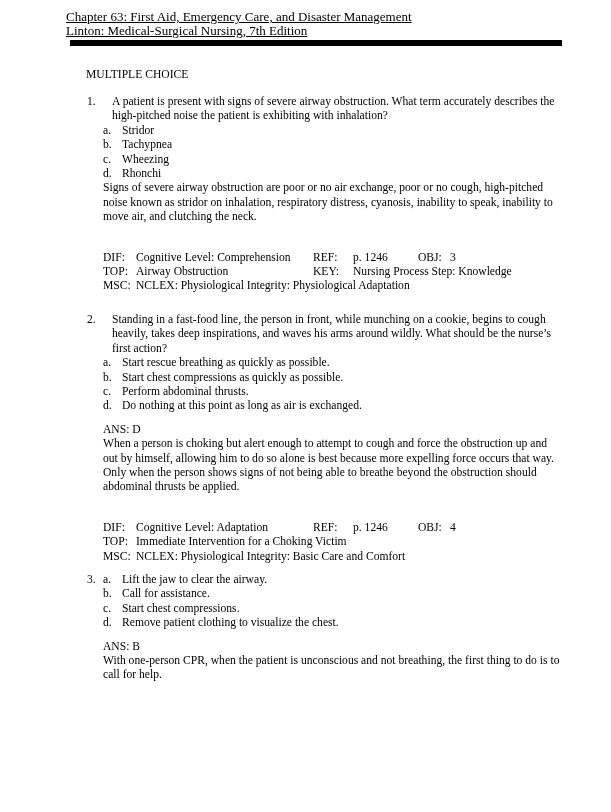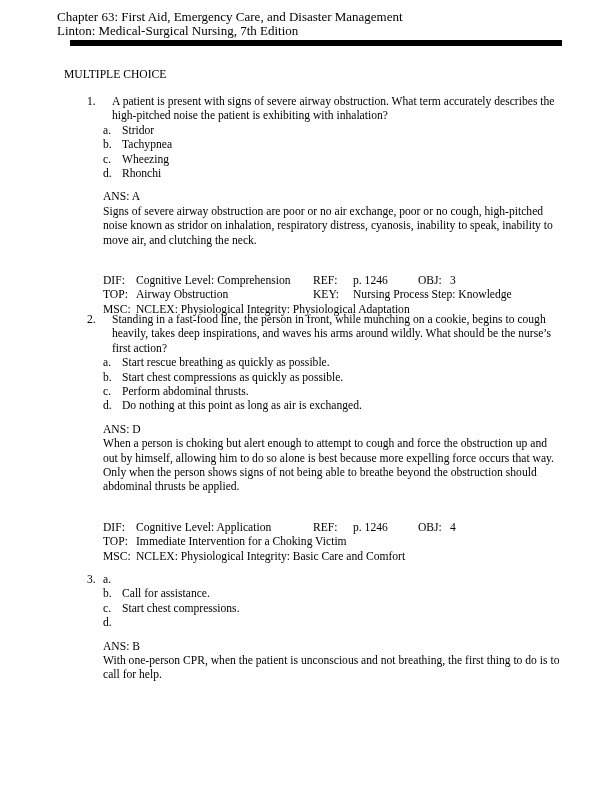--- a/index.html
+++ b/index.html
@@ -1,22 +1,22 @@
 <!DOCTYPE html>
 <html><head>
 <meta charset="utf-8">
 <style>
   html, body { margin: 0; padding: 0; background: #ffffff; }
   body { width: 611px; height: 812px; overflow: hidden; position: relative;
          font-family: "Liberation Serif", serif; color: #000; font-size: 11.6px; line-height: 14.4px; }
   .page { position: absolute; left: 0; top: 0; width: 611px; height: 812px; }
-  .hdr { position: absolute; left: 57px; top: 10px; font-size: 13px; line-height: 14px; }
+  .hdr { position: absolute; left: 66px; top: 10px; font-size: 13px; line-height: 14px; text-decoration: underline; }
   .hdr div { white-space: nowrap; }
   .rule { position: absolute; left: 70px; top: 40px; width: 492px; height: 6px; background: #000; }
-  .section { position: absolute; left: 64px; top: 68px; font-size: 11.6px; }
+  .section { position: absolute; left: 86px; top: 68px; font-size: 11.6px; }
   .q { position: absolute; left: 87px; width: 475px; }
   .qnum { position: absolute; left: 0; top: 0; }
   .qbody { margin-left: 16px; }
   .stem { text-align: left; margin-left: 9px; }
   .opts { margin-top: 0; }
   .opt { display: flex; }
   .opt .ol { width: 19px; flex: none; }
   .ans { margin-top: 9px; }
   .rat { }
   .meta { margin-top: 26px; }
@@ -55,21 +55,20 @@
           </div>
         <div class="opt">
             <span class="ol">c.</span>
             <span>Wheezing</span>
           </div>
         <div class="opt">
             <span class="ol">d.</span>
             <span>Rhonchi</span>
           </div>
       </div>
-      <div class="ans">ANS:  A</div>
       <div class="rat">Signs of severe airway obstruction are poor or no air exchange, poor or no cough, high-pitched noise known as stridor on inhalation, respiratory distress, cyanosis, inability to speak, inability to move air, and clutching the neck.</div>
       <div class="meta">
         <div class="mrow">
           <span class="c1"><span class="lbl">DIF:</span><span>Cognitive Level: Comprehension</span></span>
           <span class="c2" style="width:105px;"><span class="lblw">REF:</span><span>p. 1246</span></span>
           <span class="c2"><span class="lblo">OBJ:</span><span>3</span></span>
         </div>
         <div class="mrow">
           <span class="c1"><span class="lbl">TOP:</span><span>Airway Obstruction</span></span>
           <span class="c2"><span class="lblw">KEY:</span><span>Nursing Process Step: Knowledge</span></span>
@@ -100,51 +99,53 @@
           </div>
         <div class="opt">
             <span class="ol">d.</span>
             <span>Do nothing at this point as long as air is exchanged.</span>
           </div>
       </div>
       <div class="ans">ANS:  D</div>
       <div class="rat">When a person is choking but alert enough to attempt to cough and force the obstruction up and out by himself, allowing him to do so alone is best because more expelling force occurs that way. Only when the person shows signs of not being able to breathe beyond the obstruction should abdominal thrusts be applied.</div>
       <div class="meta">
         <div class="mrow">
-          <span class="c1"><span class="lbl">DIF:</span><span>Cognitive Level: Application</span></span>
+          <span class="c1"><span class="lbl">DIF:</span><span>Cognitive Level: Adaptation</span></span>
           <span class="c2" style="width:105px;"><span class="lblw">REF:</span><span>p. 1246</span></span>
           <span class="c2"><span class="lblo">OBJ:</span><span>4</span></span>
         </div>
         <div class="mrow">
           <span><span class="lbl">TOP:</span><span>Immediate Intervention for a Choking Victim</span></span>
         </div>
         <div class="mrow">
           <span><span class="lbl">MSC:</span><span>NCLEX: Physiological Integrity: Basic Care and Comfort</span></span>
         </div>
       </div>
     </div>
   </div>
 
   <div class="q" style="top:573px;">
     <span class="qnum">3.</span>
     <div class="qbody">
       <div class="opts">
         <div class="opt">
             <span class="ol">a.</span>
+            <span>Lift the jaw to clear the airway.</span>
           </div>
         <div class="opt">
             <span class="ol">b.</span>
             <span>Call for assistance.</span>
           </div>
         <div class="opt">
             <span class="ol">c.</span>
             <span>Start chest compressions.</span>
           </div>
         <div class="opt">
             <span class="ol">d.</span>
+            <span>Remove patient clothing to visualize the chest.</span>
           </div>
       </div>
       <div class="ans">ANS:  B</div>
       <div class="rat">With one-person CPR, when the patient is unconscious and not breathing, the first thing to do is to call for help.</div>
     </div>
   </div>
 
 </div>
 
 </body></html>

